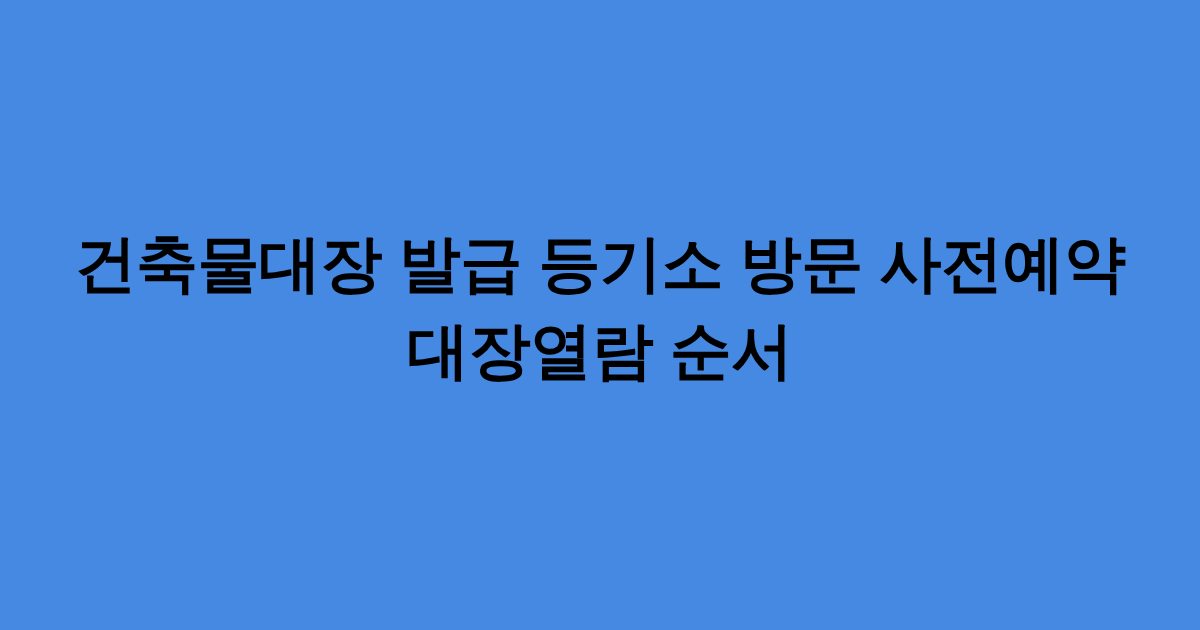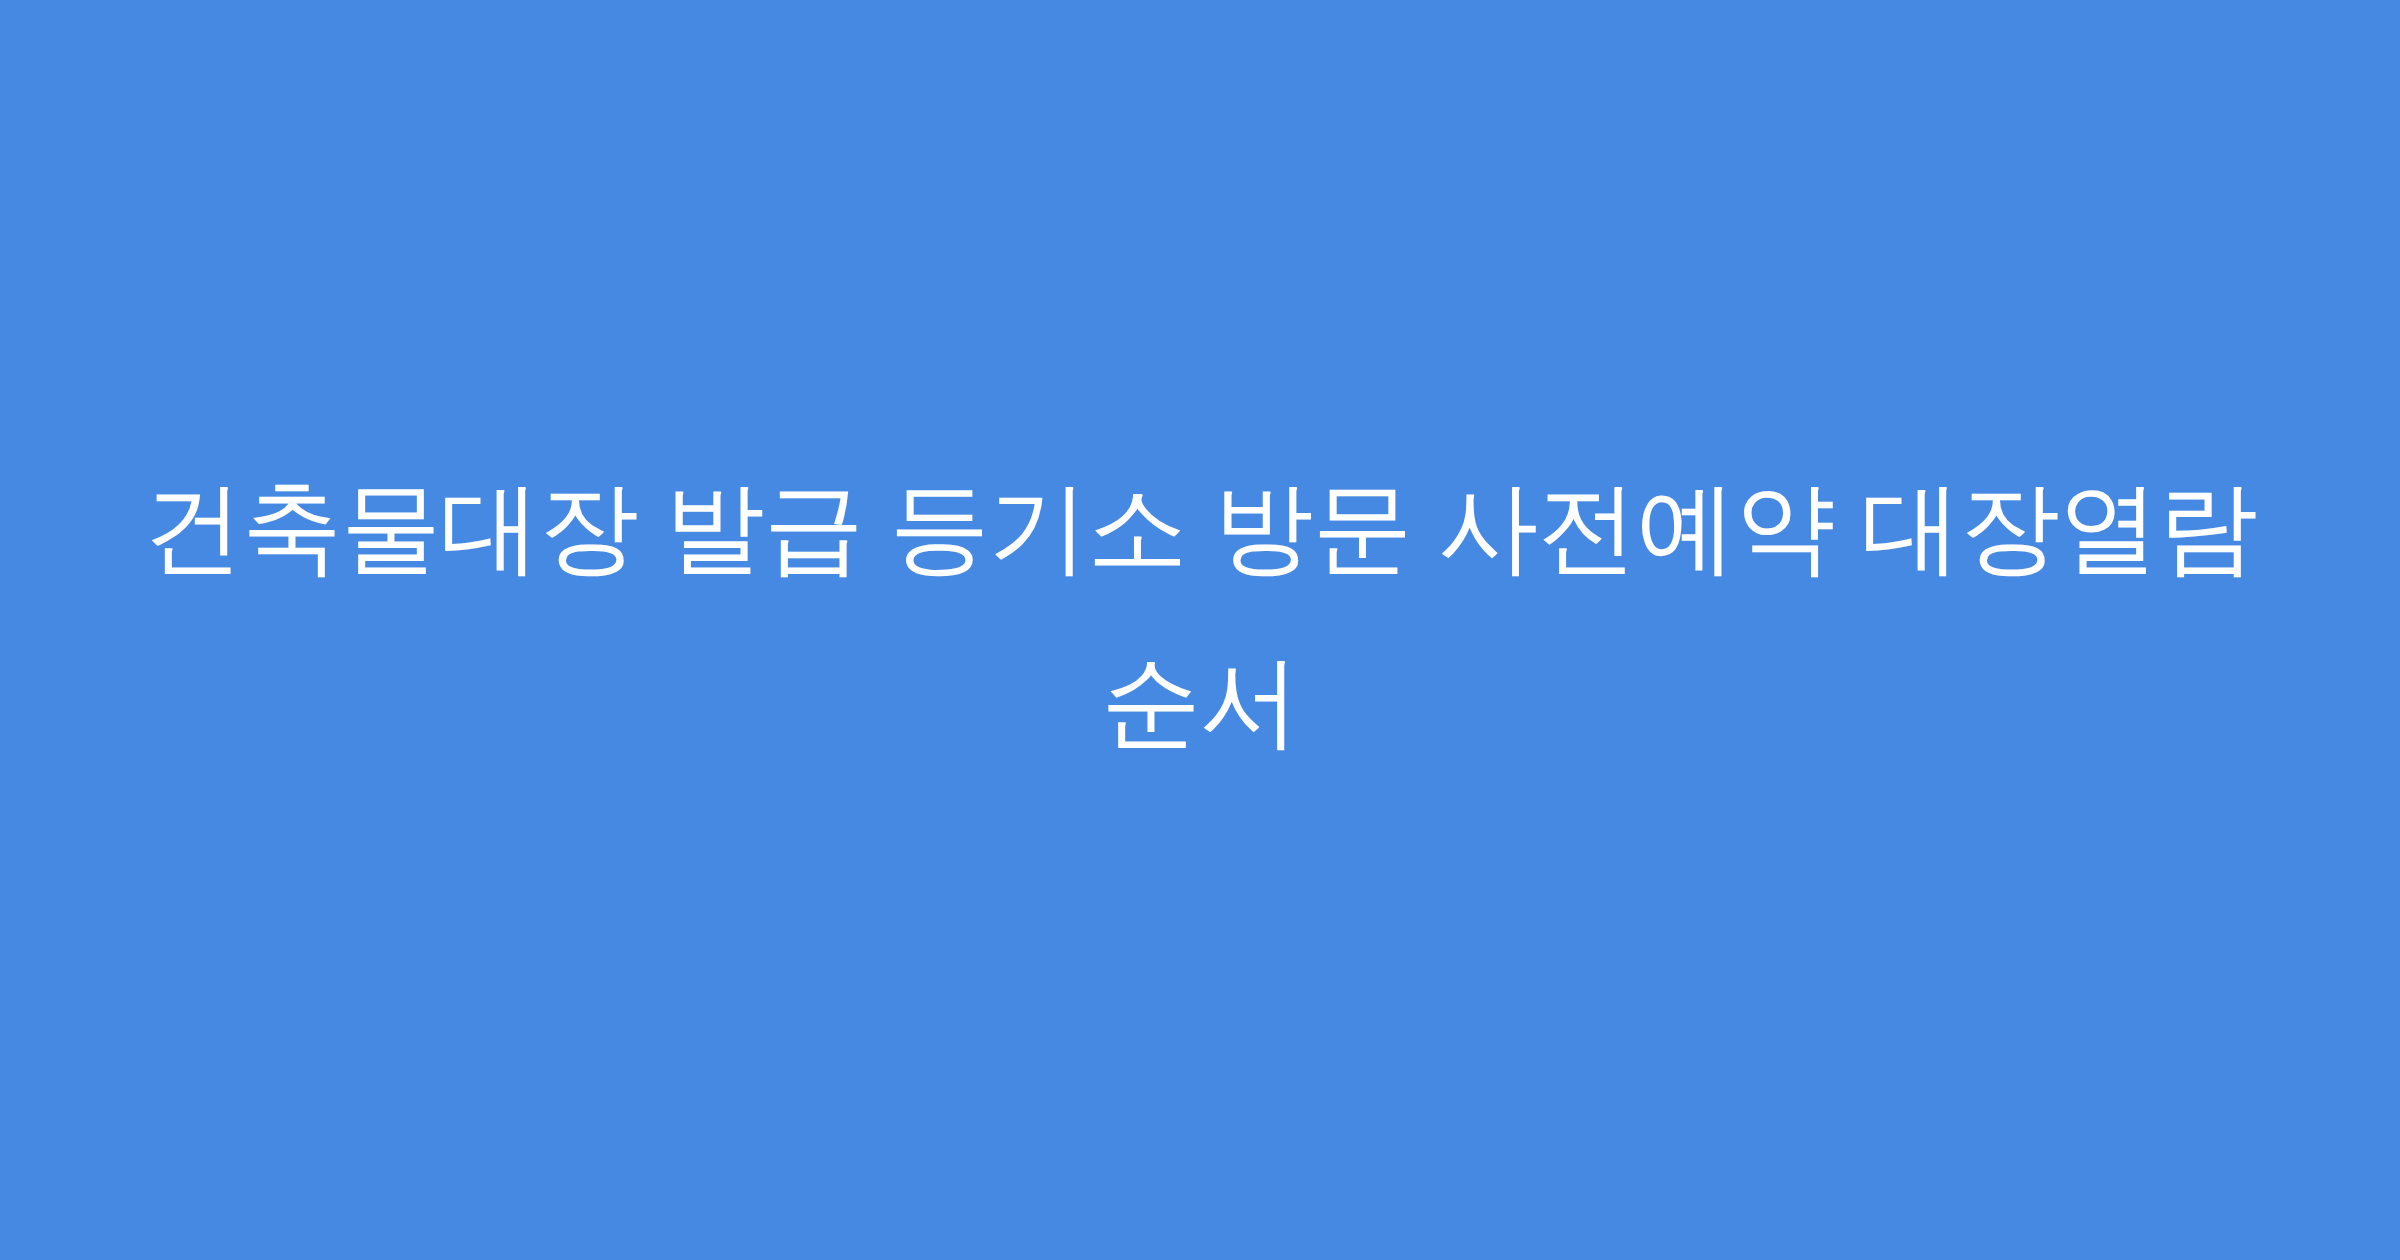--- a/index.html
+++ b/index.html
@@ -28,24 +28,24 @@
     width: 1100px;
     margin: 0 auto;
     padding: 0 20px;
     box-sizing: border-box;
     text-align: center;
     
     transform: translateY(-7px);
   }
   .og-title {
     margin: 0;
-    color: #ffffff;
+    color: #000000;
     font-family: "Liberation Sans", "DejaVu Sans", sans-serif;
-    font-size: 50px;
-    font-weight: 400;
+    font-size: 62px;
+    font-weight: 700;
     line-height: 87px;
     letter-spacing: -0.5px;
     word-break: keep-all;
     white-space: normal;
     text-rendering: geometricPrecision;
   }
 </style>
 </head>
 <body>
 

